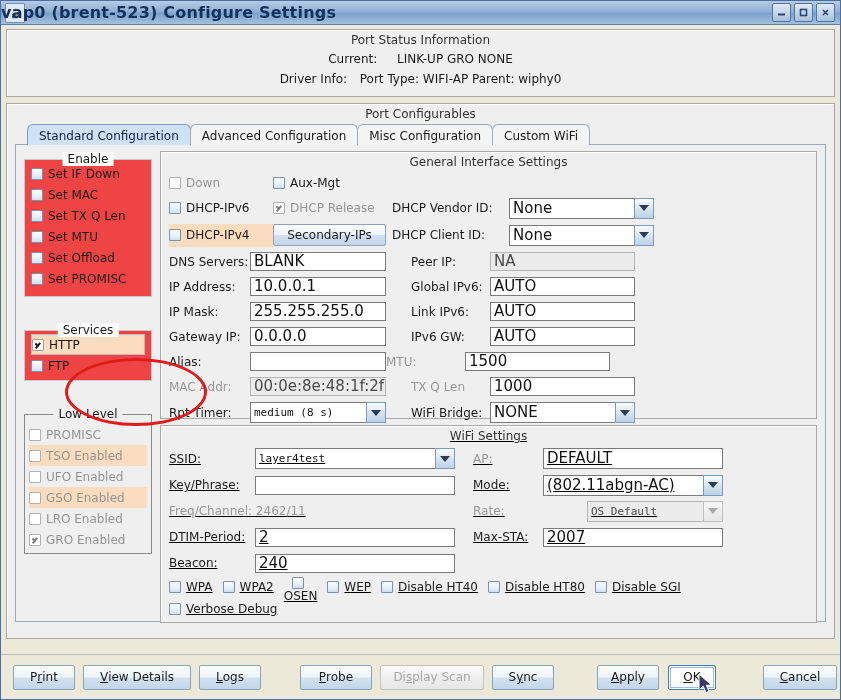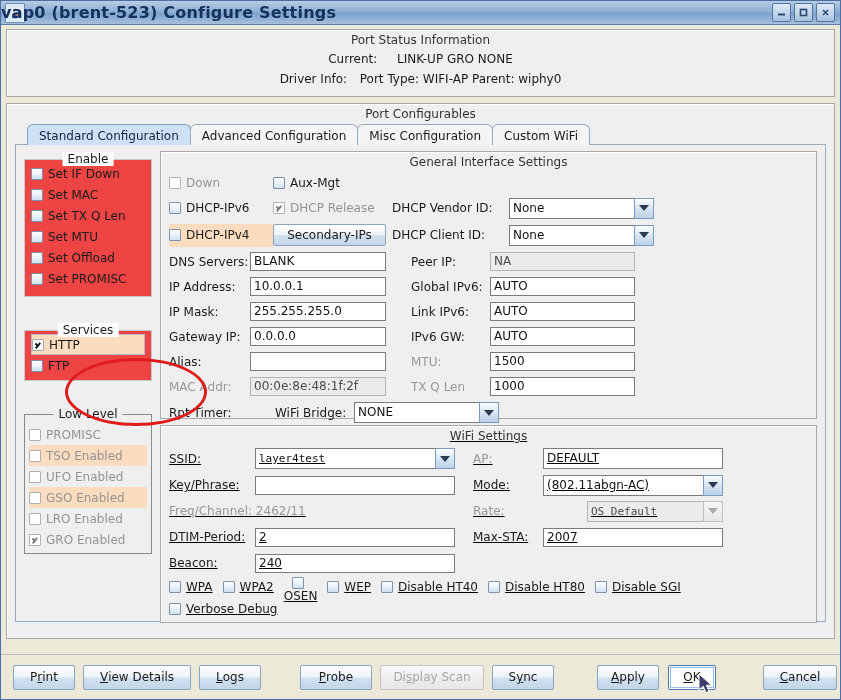--- a/index.html
+++ b/index.html
@@ -86,21 +86,21 @@
   .cb.on.dis::after{background:#7a7a7a;}
   .cb.on.dis::before{background:#7a7a7a;}
   .dimtxt{color:#949494;}
 
   
   .frow{display:flex;align-items:center;height:25px;}
   .lab{font-size:12px;color:#1a1a1a;}
   .lab.dim{color:#989898;}
   .inp{
     box-sizing:border-box;height:19px;border:1px solid #7b7b7b;background:#fff;
-    font-family:"DejaVu Sans","Liberation Sans",sans-serif;font-size:12px;color:#111;
+    font-family:"DejaVu Sans","Liberation Sans",sans-serif;font-size:15px;color:#111;
     padding:0 3px;line-height:17px;white-space:nowrap;overflow:hidden;
   }
   .inp.ro{background:#ebebeb;border-color:#b4b4b4;color:#4a4a4a;}
   .inp.mono{font-family:"DejaVu Sans Mono","Liberation Mono",monospace;font-size:11px;}
   .combo{display:flex;height:21px;box-sizing:border-box;}
   .combo .inp{height:21px;line-height:19px;border-right:none;flex:1;}
   .arrow{
     width:20px;height:21px;box-sizing:border-box;border:1px solid #7b9ac0;
     background:linear-gradient(180deg,#fbfdfe,#d5e3f1 55%,#bcd1e7);
     display:flex;align-items:center;justify-content:center;
@@ -359,33 +359,39 @@
                 <div class="frow">
                   <div class="lab" style="width:81px;">Gateway IP:</div>
                   <div class="inp" style="width:136px;">0.0.0.0</div>
                   <div class="lab" style="width:79px;padding-left:25px;">IPv6 GW:</div>
                   <div class="inp" style="width:145px;">AUTO</div>
                 </div>
 
                 <div class="frow">
                   <div class="lab" style="width:81px;">Alias:</div>
                   <div class="inp" style="width:136px;"></div>
-                  <div class="lab dim" style="width:79px;padding-left:25px;">MTU:</div>
+                  <div class="lab dim" style="width:79px;">MTU:</div>
                   <div class="inp" style="width:145px;">1500</div>
                 </div>
 
                 <div class="frow">
                   <div class="lab dim" style="width:81px;">MAC Addr:</div>
                   <div class="inp ro" style="width:136px;">00:0e:8e:48:1f:2f</div>
                   <div class="lab dim" style="width:79px;padding-left:25px;">TX Q Len</div>
                   <div class="inp" style="width:145px;">1000</div>
                 </div>
 
                 <div class="frow" style="height:27px;">
                   <div class="lab" style="width:81px;">Rpt Timer:</div>
+                  <div class="combo" style="width:136px;">
+                    <div class="inp mono">medium  (8 s)</div>
+                    <div class="arrow">
+                        <i></i>
+                      </div>
+                  </div>
                   <div class="lab" style="width:79px;padding-left:25px;">WiFi Bridge:</div>
                   <div class="combo" style="width:145px;">
                     <div class="inp">NONE</div>
                     <div class="arrow">
                         <i></i>
                       </div>
                   </div>
                 </div>
               </div>
 

